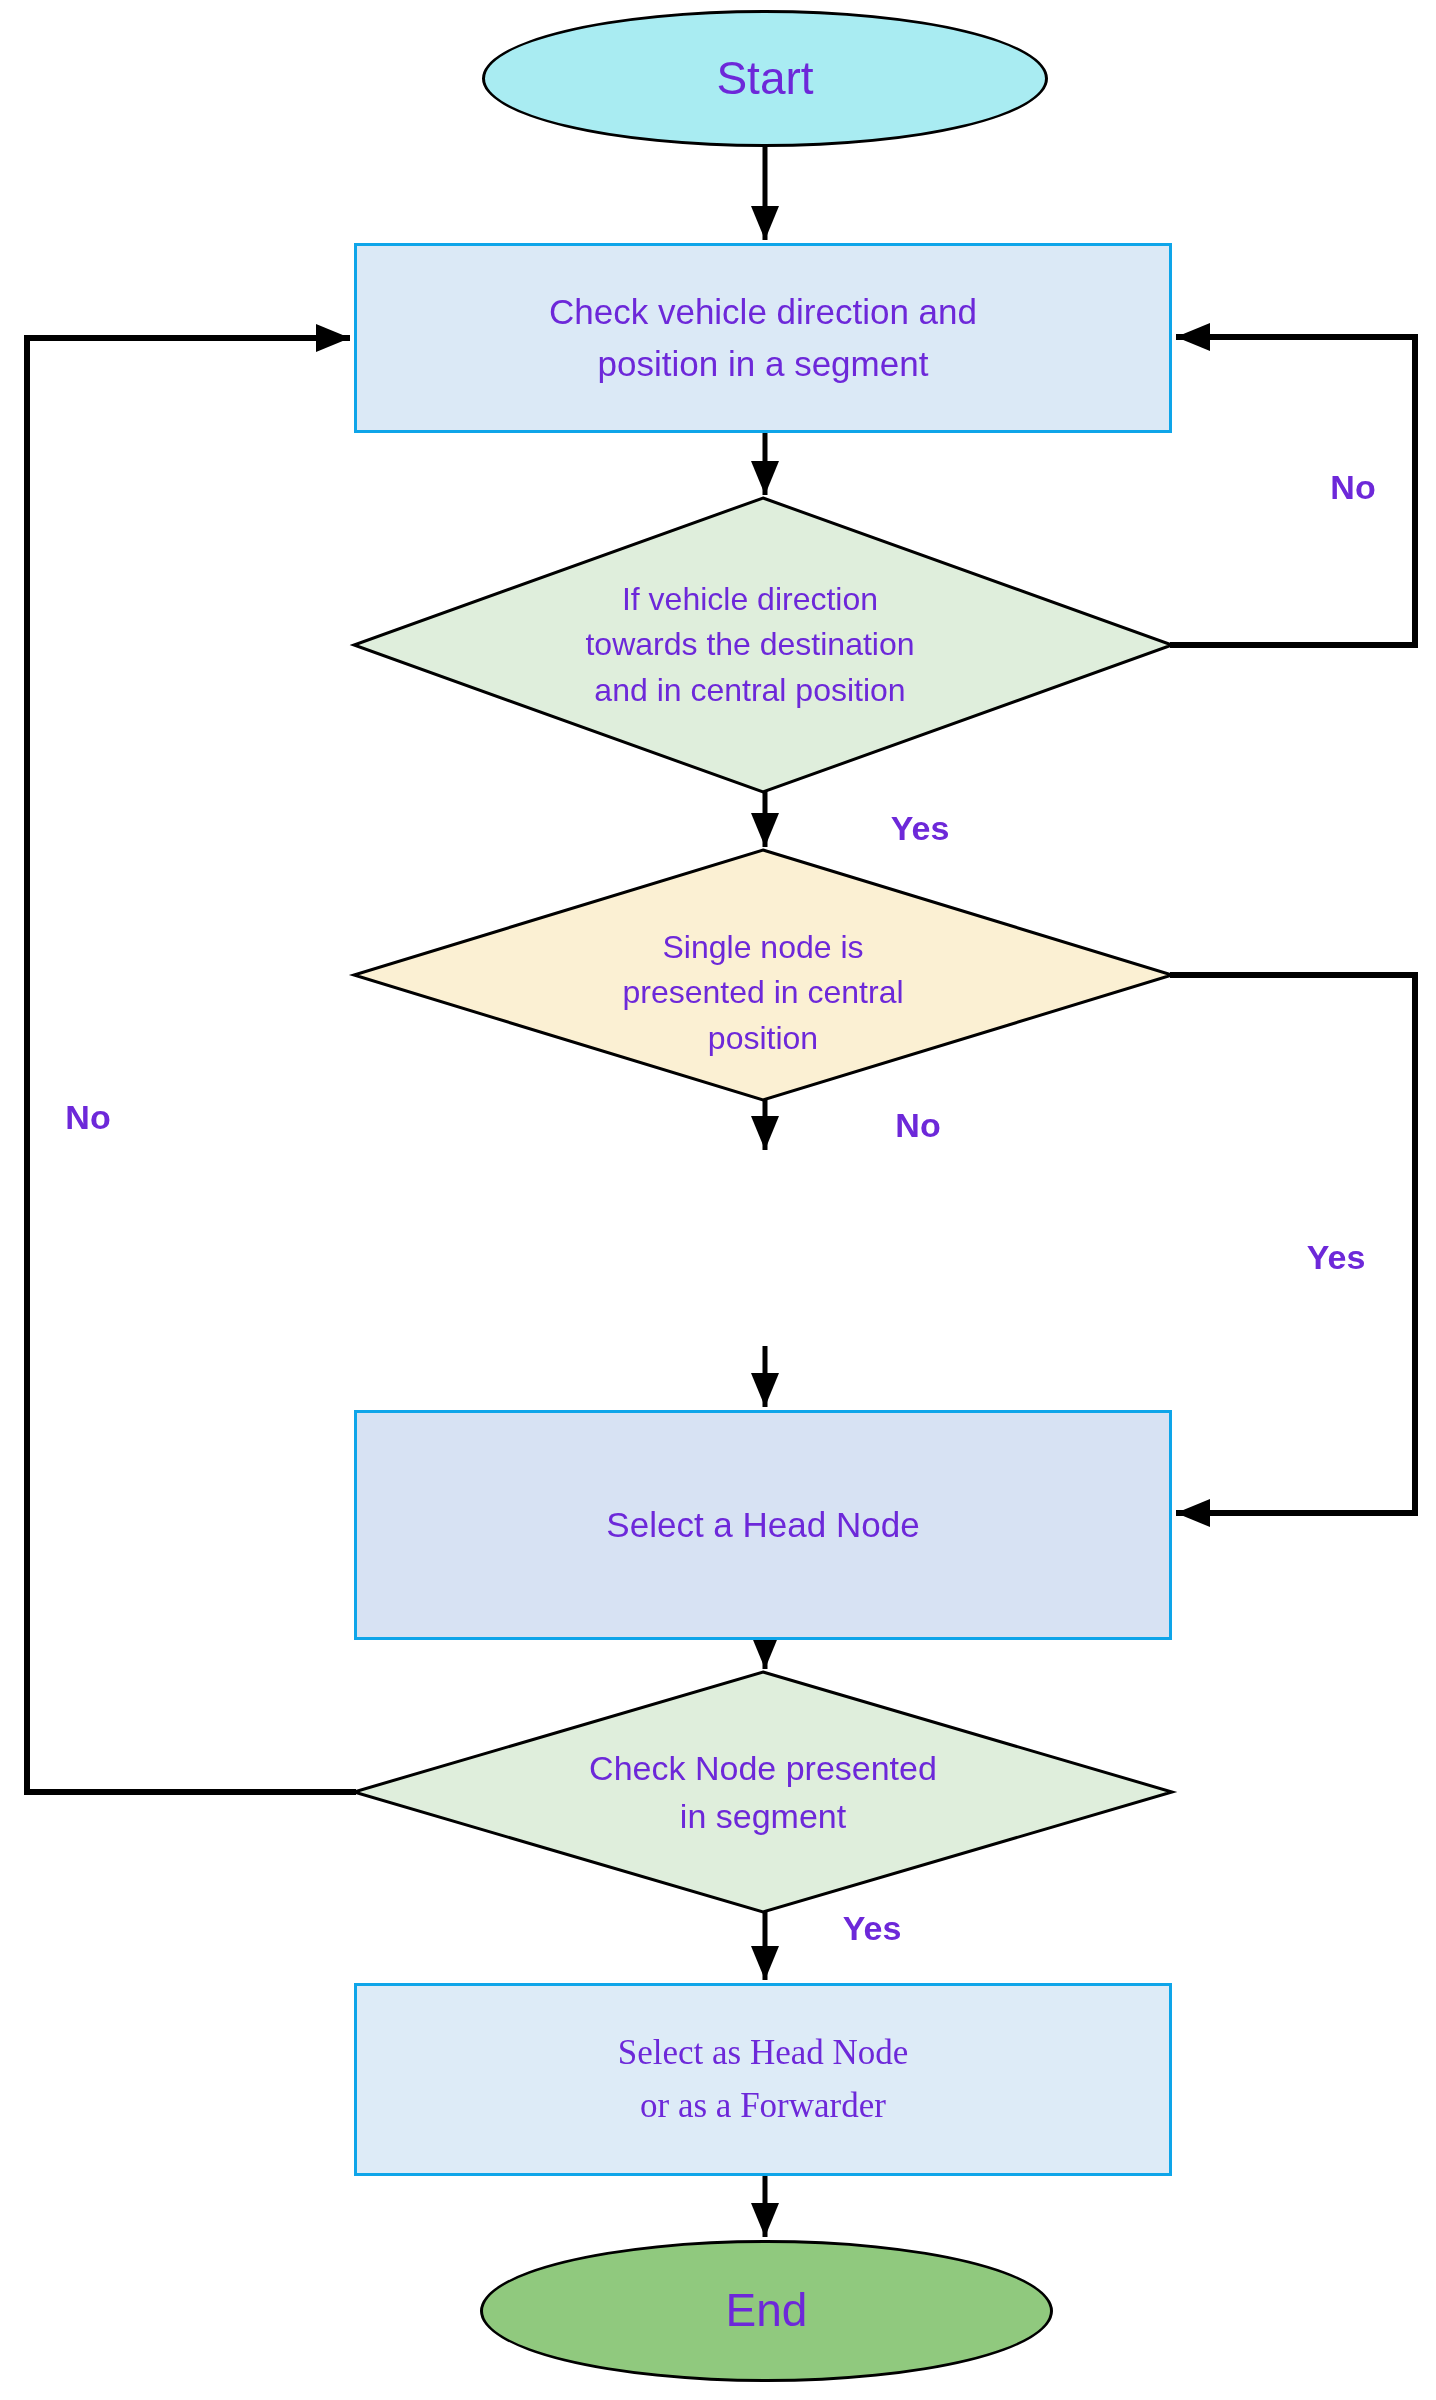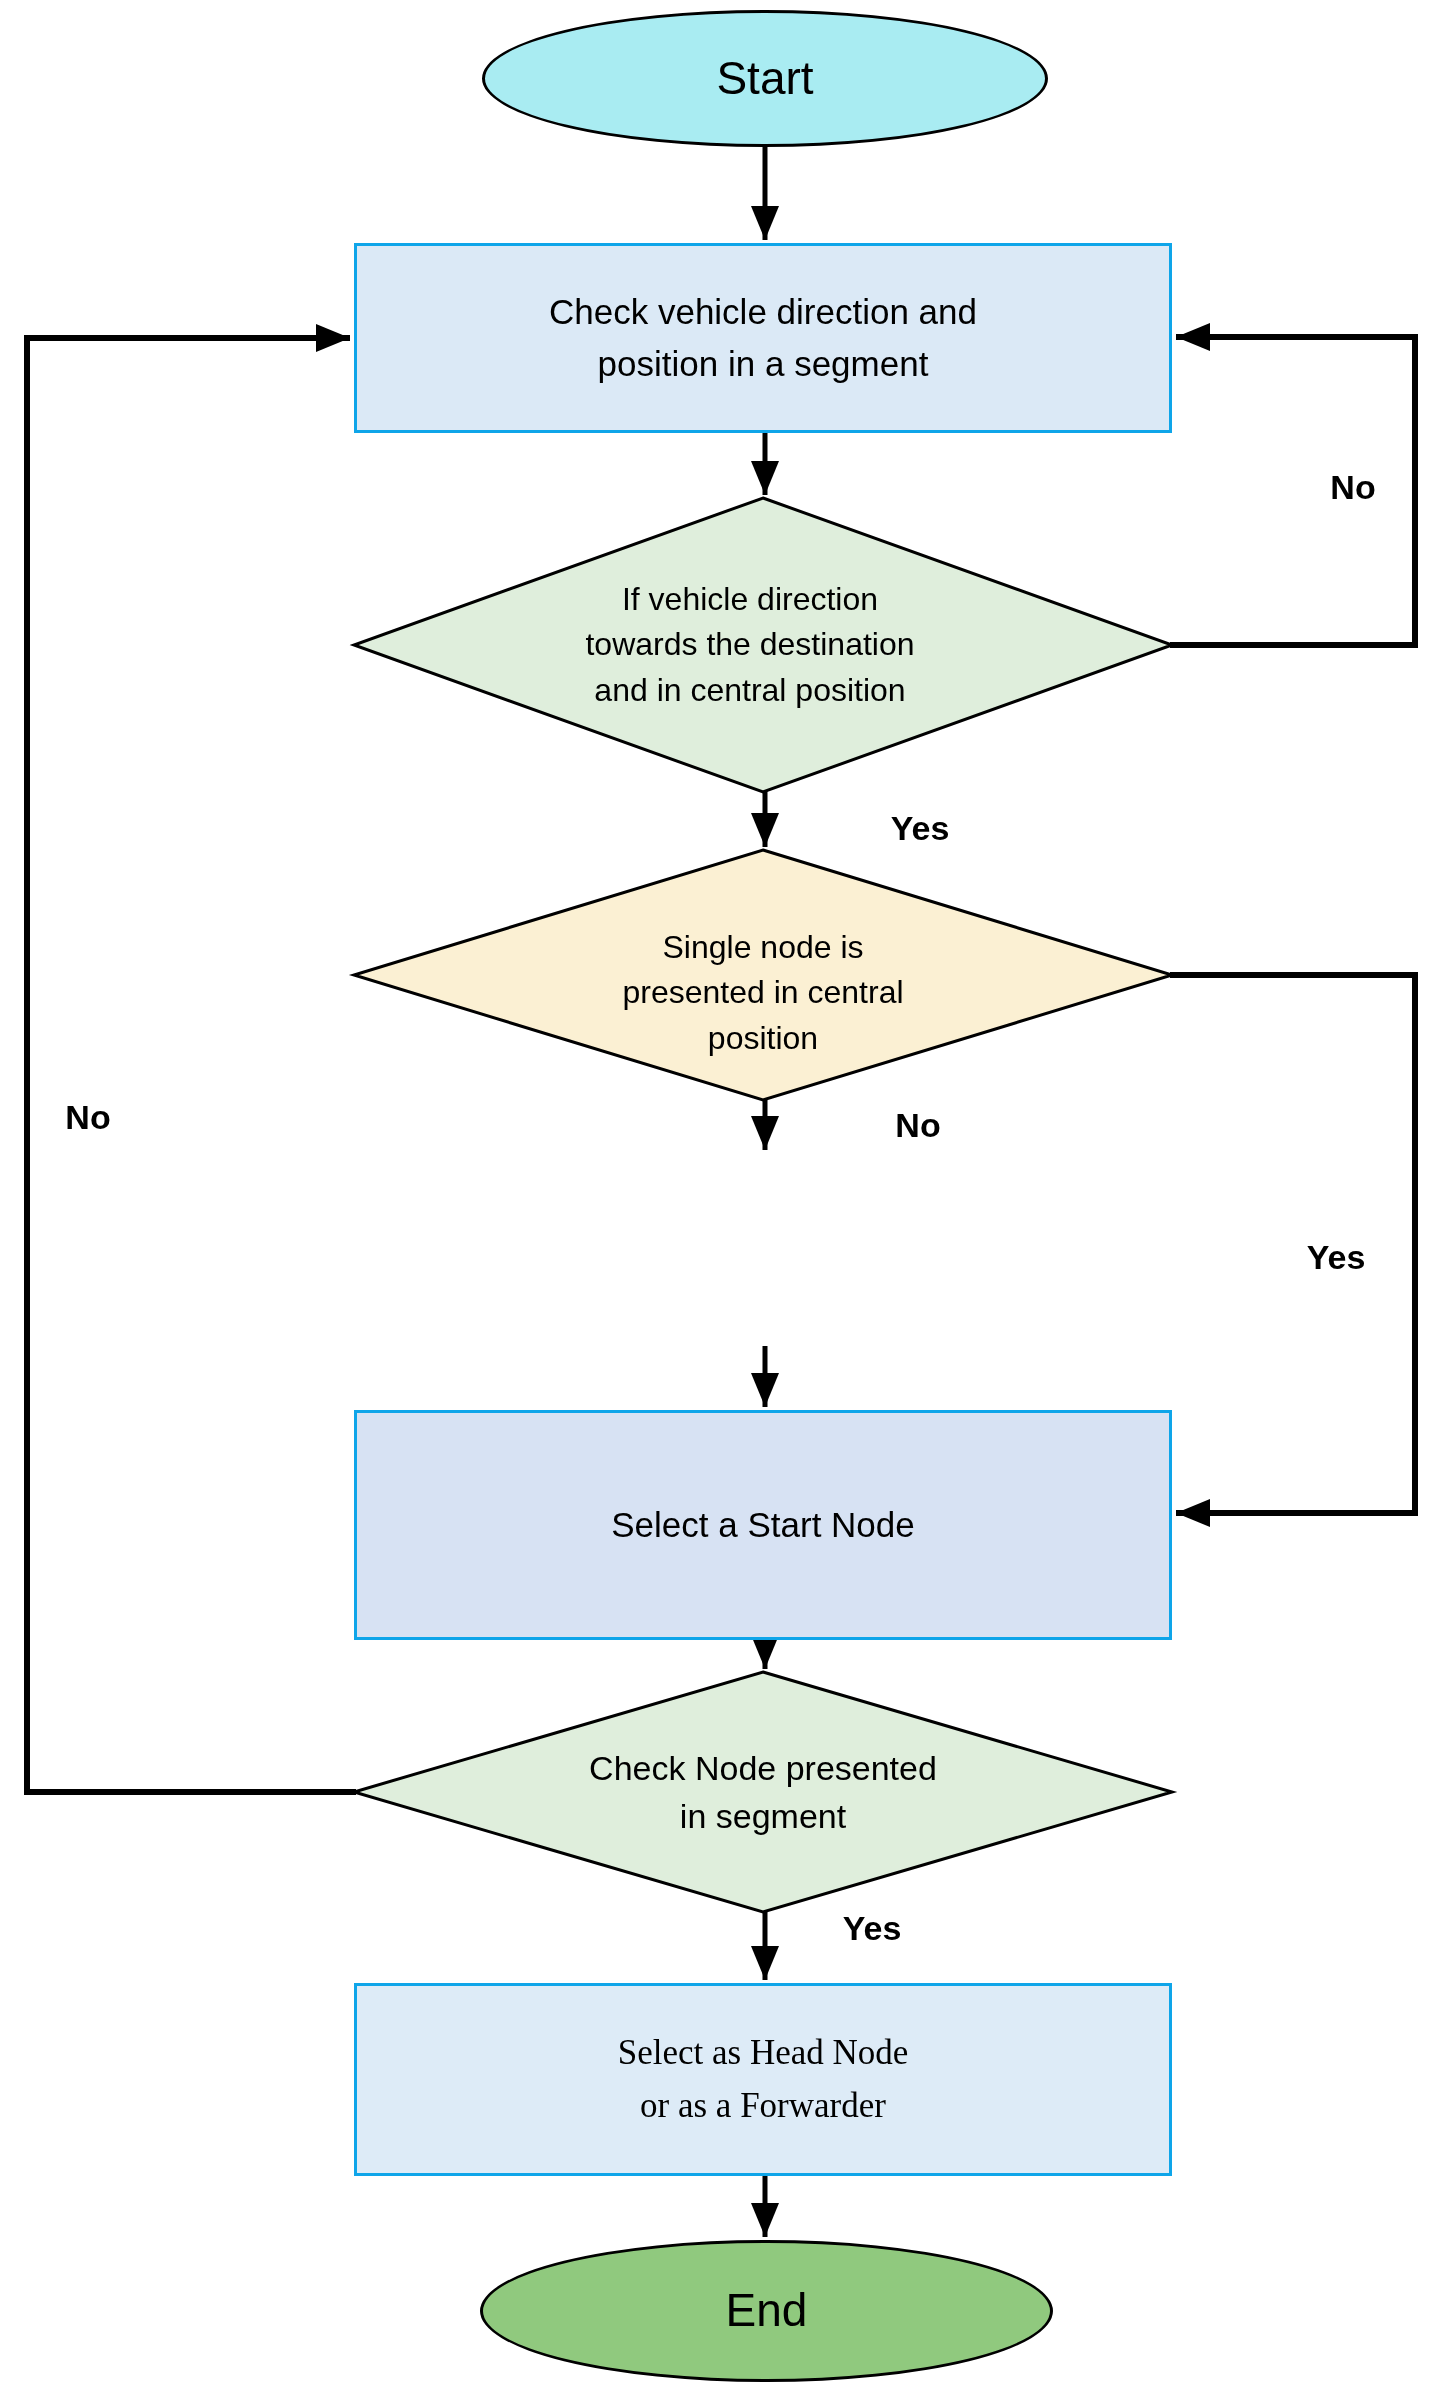--- a/index.html
+++ b/index.html
@@ -2,21 +2,21 @@
 <html><head>
 <meta charset="utf-8">
 <style>
   html, body { margin: 0; padding: 0; background: #ffffff; }
   .canvas {
     position: relative;
     width: 1436px;
     height: 2400px;
     background: #ffffff;
     font-family: "Liberation Sans", sans-serif;
-    color: #000000;
+    color: #6d28d9;
     overflow: hidden;
   }
   svg.layer { position: absolute; left: 0; top: 0; }
   .shape {
     position: absolute;
     box-sizing: border-box;
     display: flex;
     align-items: center;
     justify-content: center;
     text-align: center;
@@ -83,21 +83,21 @@
   </svg>
 
   <div class="shape ellipse" style="left: 482px; top: 10px; width: 566px; height: 137px; background: rgb(169, 236, 242);">Start</div>
 
   <div class="shape ellipse" style="left: 480px; top: 2240px; width: 573px; height: 142px; background: rgb(144, 201, 126);">End</div>
 
   <div class="shape rect" style="left: 354px; top: 243px; width: 818px; height: 190px; background: rgb(219, 233, 246);">Check vehicle direction and
 position in a segment</div>
 
 
-  <div class="shape rect" style="left: 354px; top: 1410px; width: 818px; height: 230px; background: rgb(215, 226, 243);">Select a Start Node</div>
+  <div class="shape rect" style="left: 354px; top: 1410px; width: 818px; height: 230px; background: rgb(215, 226, 243);">Select a Head Node</div>
 
   <div class="shape rect" style="left: 354px; top: 1983px; width: 818px; height: 193px; background: rgb(221, 235, 247); font-family: Liberation Serif, serif;">Select as Head Node
 or as a Forwarder</div>
 
   <div class="diamond-text" style="left:341px; top:498px; width:818px; height:294px;">If vehicle direction
 towards the destination
 and in central position</div>
 
   <div class="diamond-text" style="left:354px; top:868px; width:818px; height:250px;">Single node is
 presented in central

